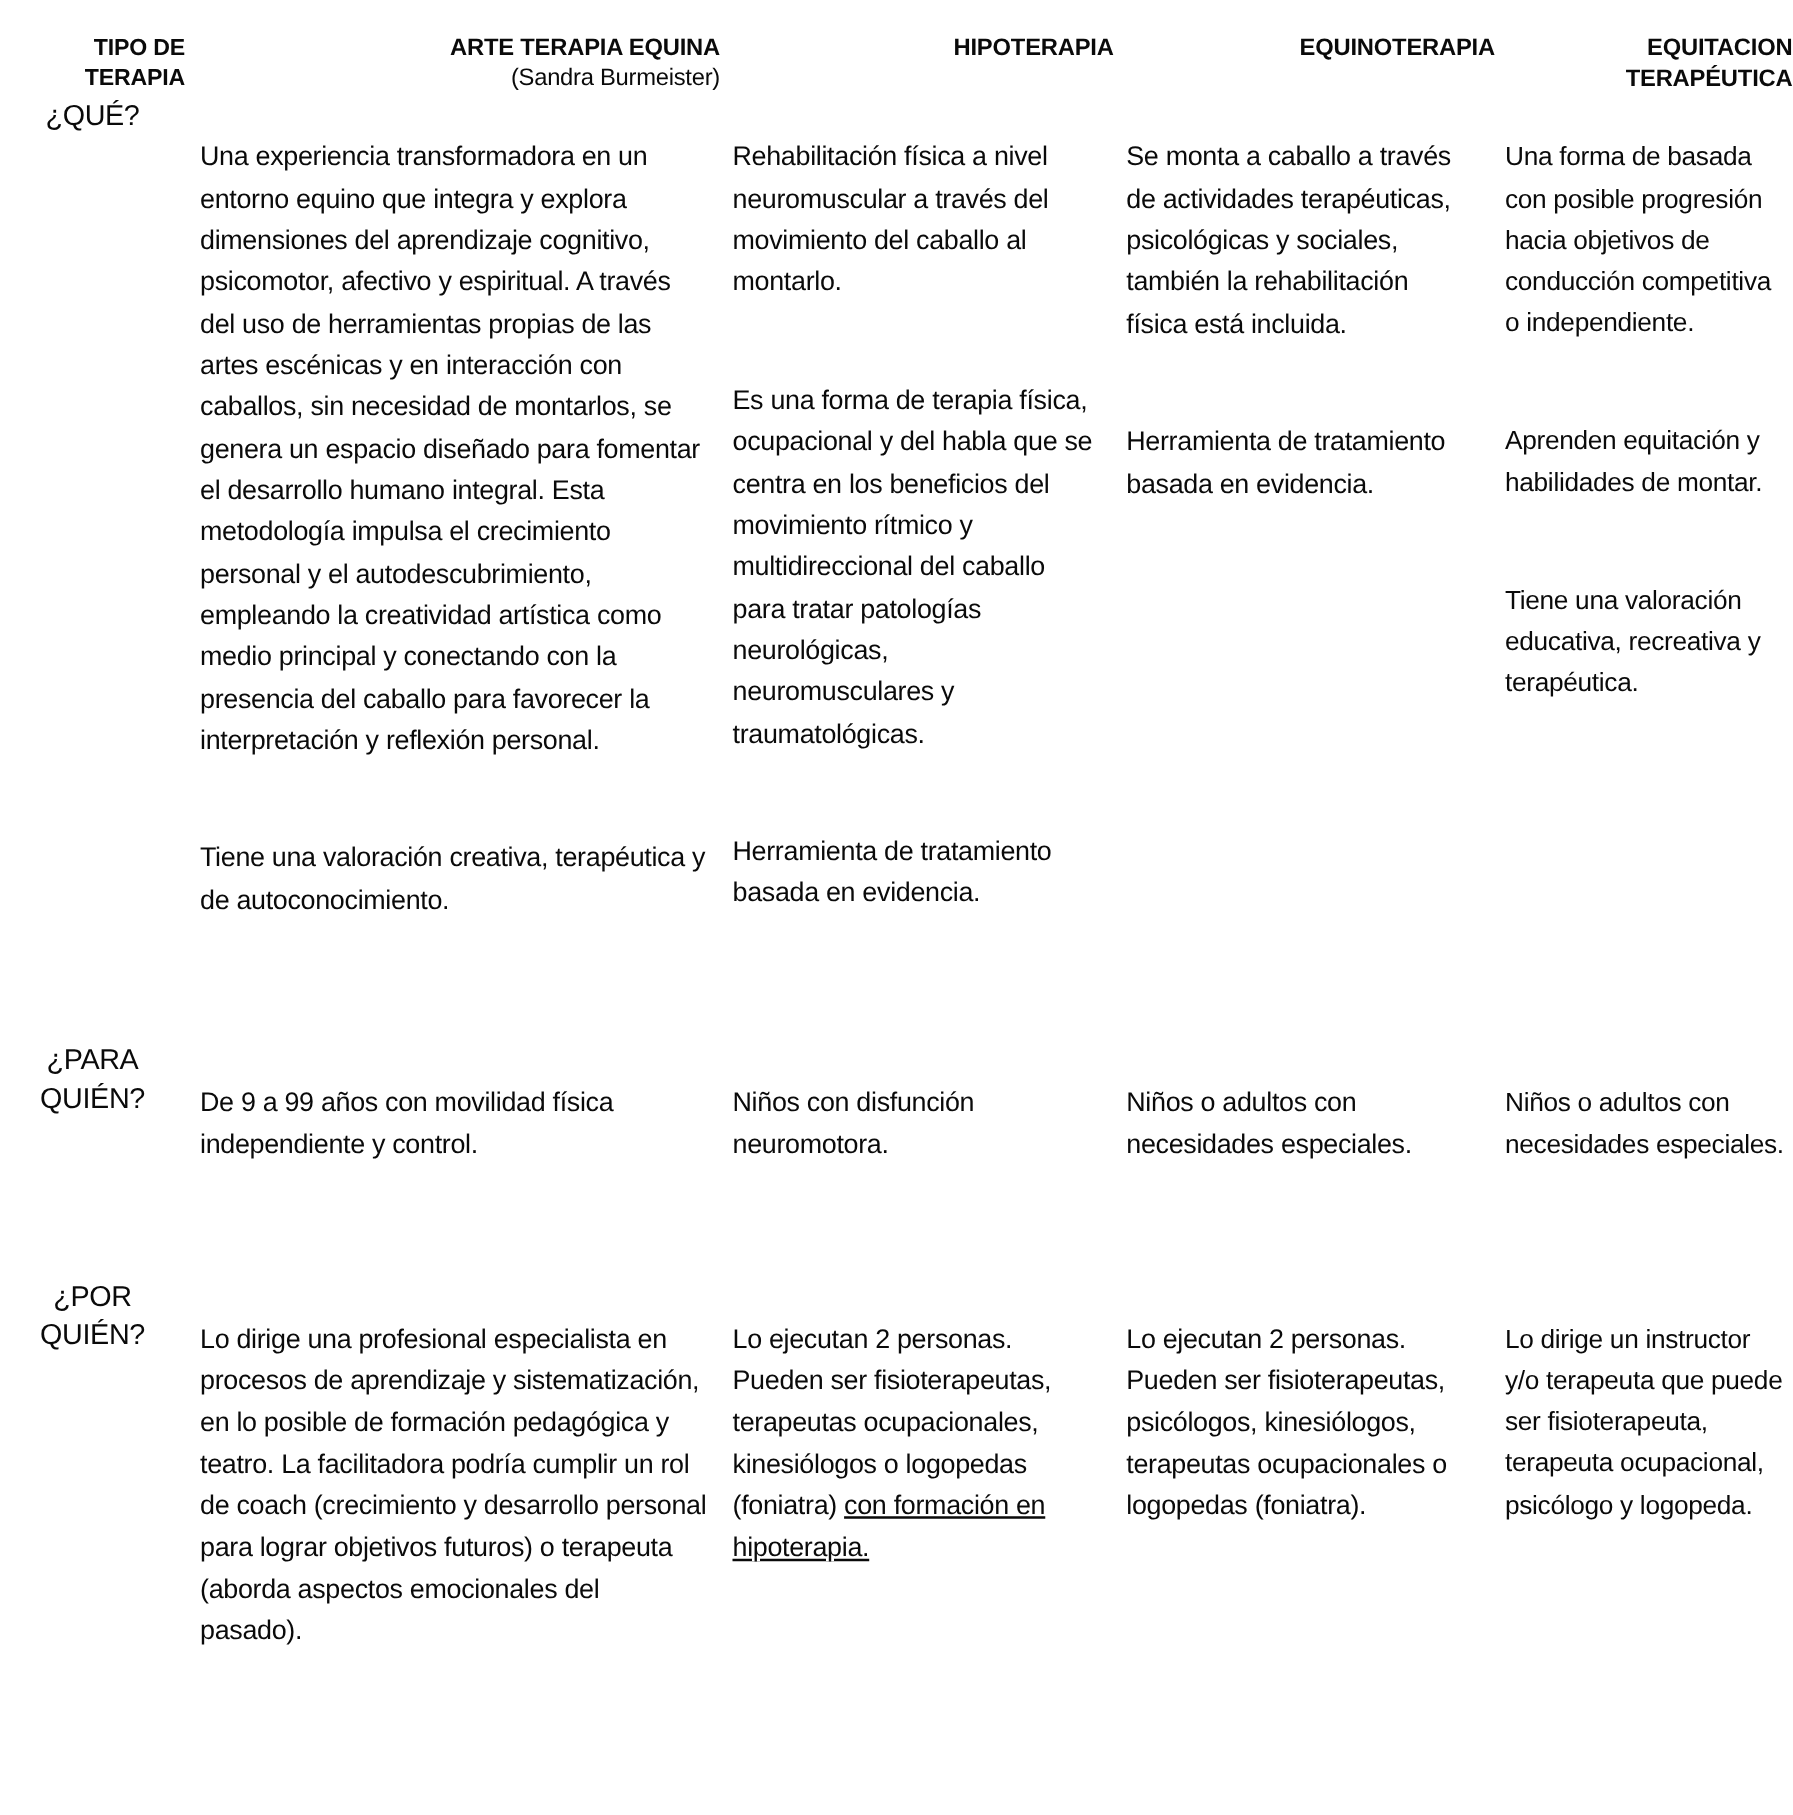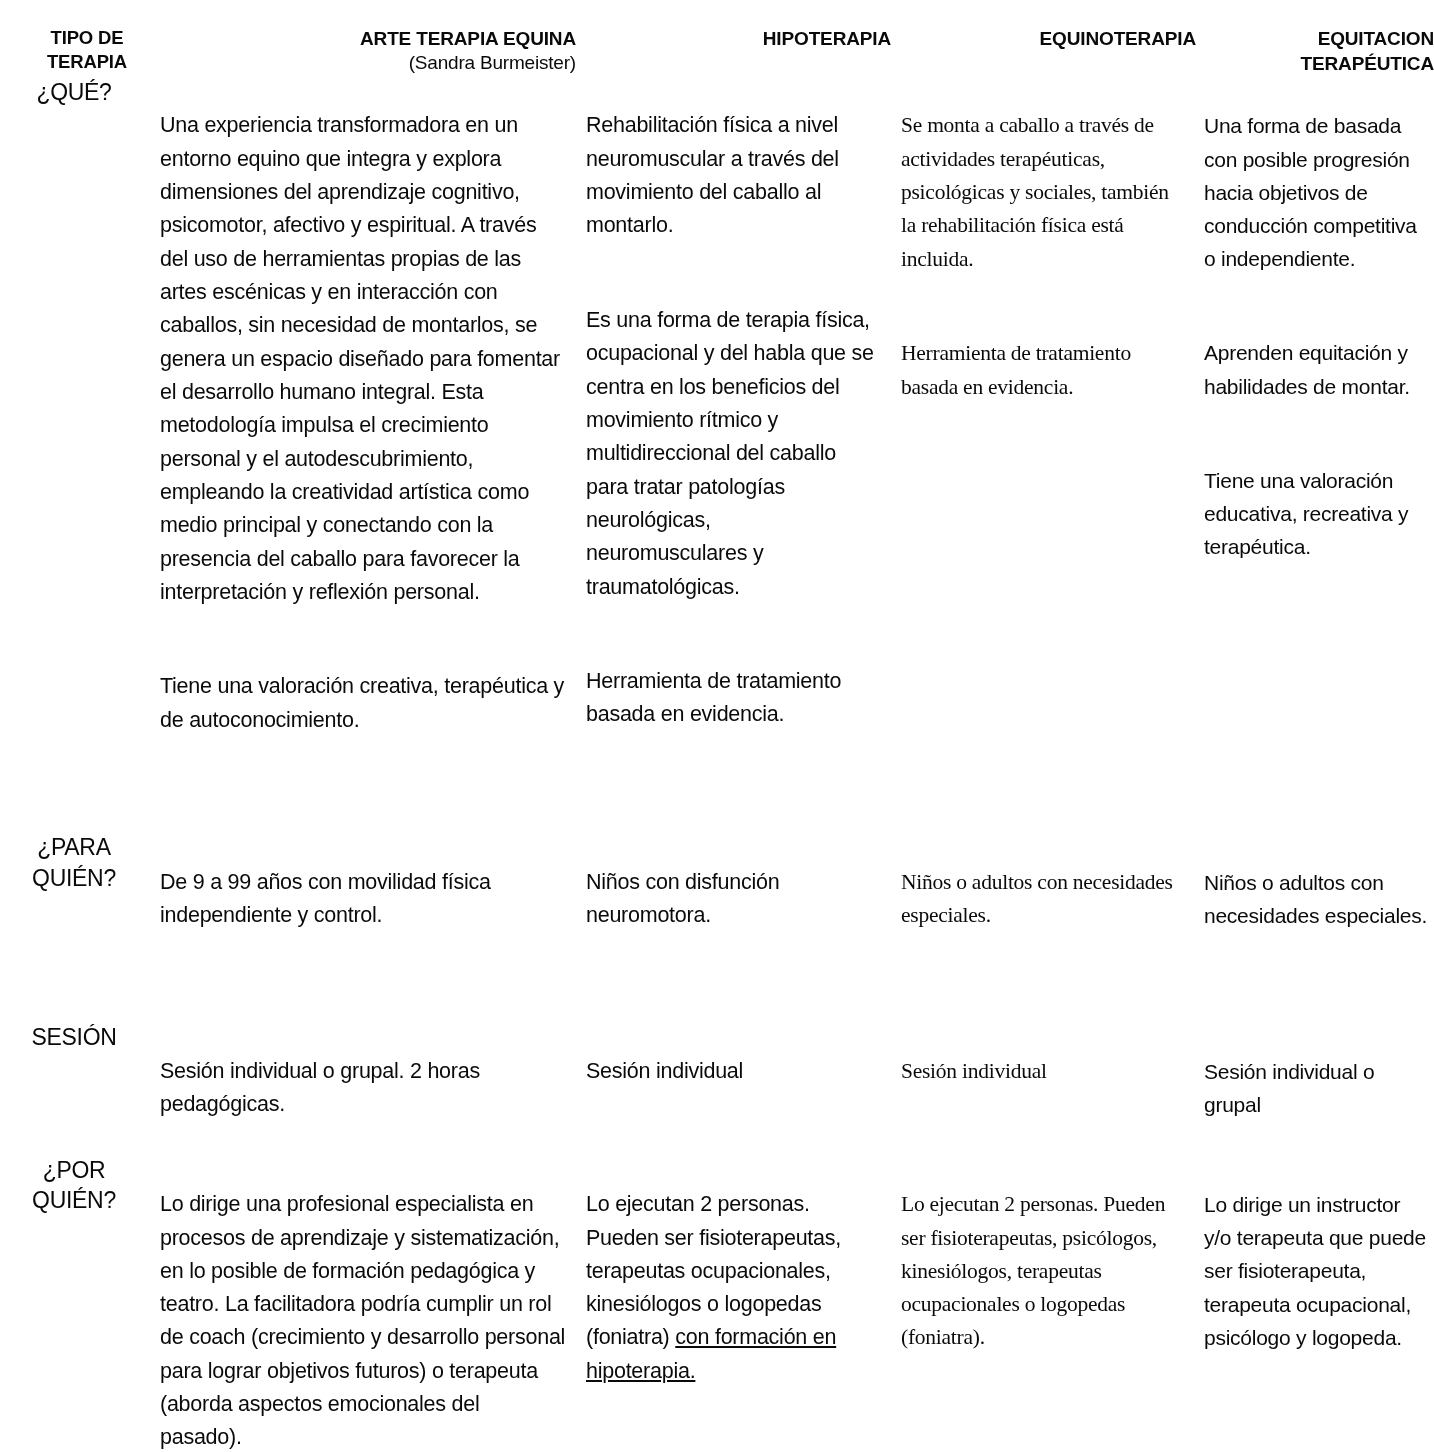--- a/index.html
+++ b/index.html
@@ -49,21 +49,21 @@
   .hdr-cell {
     text-align: right;
     font-weight: bold;
     font-size: 19px;
     line-height: 1.32;
     letter-spacing: -0.15px;
     padding-bottom: 4px;
   }
   .hdr-cell.label-hdr {
     font-size: 18.5px;
-    text-align: center;
+    text-align: right;
     padding-left: 26px;
   }
   .hdr-sub {
     display: block;
     font-weight: normal;
     font-size: 19px;
     letter-spacing: -0.2px;
     line-height: 1.3;
   }
 
@@ -85,21 +85,21 @@
     letter-spacing: -0.25px;
     white-space: pre-line;
     padding-right: 16px;
   }
   .cell-text.narrow {
     font-size: 21px;
     line-height: 1.58;
   }
   .cell-text.arte { padding-left: 12px; padding-right: 10px; }
   .cell-text.hipo { padding-left: 10px; padding-right: 16px; }
-  .cell-text.equino { padding-left: 10px; padding-right: 16px; font-family: Liberation Serif, serif; }
+  .cell-text.equino { padding-left: 10px; padding-right: 16px; }
   .cell-text.equita { padding-left: 8px; padding-right: 6px; }
 
   .para + .para { margin-top: 28px; }
 
   u.underlined { text-decoration: underline; text-underline-offset: 2px; }
 
   
   .spacer-lg { height: 62px; }
   .spacer-md { height: 56px; }
 </style>
@@ -184,36 +184,20 @@
         </td>
         <td class="cell-text equita narrow">
           <div class="para">Niños o adultos con necesidades especiales.</div>
         </td>
       </tr>
 
       <tr>
         <td class="spacer-md" colspan="5"></td>
       </tr>
 
-      <tr>
-        <td class="row-label">SESIÓN</td>
-
-        <td class="cell-text arte">
-          <div class="para">Sesión individual o grupal.  2 horas pedagógicas.</div>
-        </td>
-        <td class="cell-text hipo">
-          <div class="para">Sesión individual</div>
-        </td>
-        <td class="cell-text equino">
-          <div class="para">Sesión individual</div>
-        </td>
-        <td class="cell-text equita narrow">
-          <div class="para">Sesión individual  o grupal</div>
-        </td>
-      </tr>
 
       <tr>
         <td class="row-label">¿POR
 QUIÉN?</td>
 
         <td class="cell-text arte">
           <div class="para">Lo dirige una profesional especialista en procesos de aprendizaje y sistematización, en lo posible de formación pedagógica y teatro. La facilitadora podría cumplir un rol de coach (crecimiento y desarrollo personal para lograr objetivos futuros) o terapeuta (aborda aspectos emocionales del pasado).</div>
         </td>
 
         <td class="cell-text hipo">

